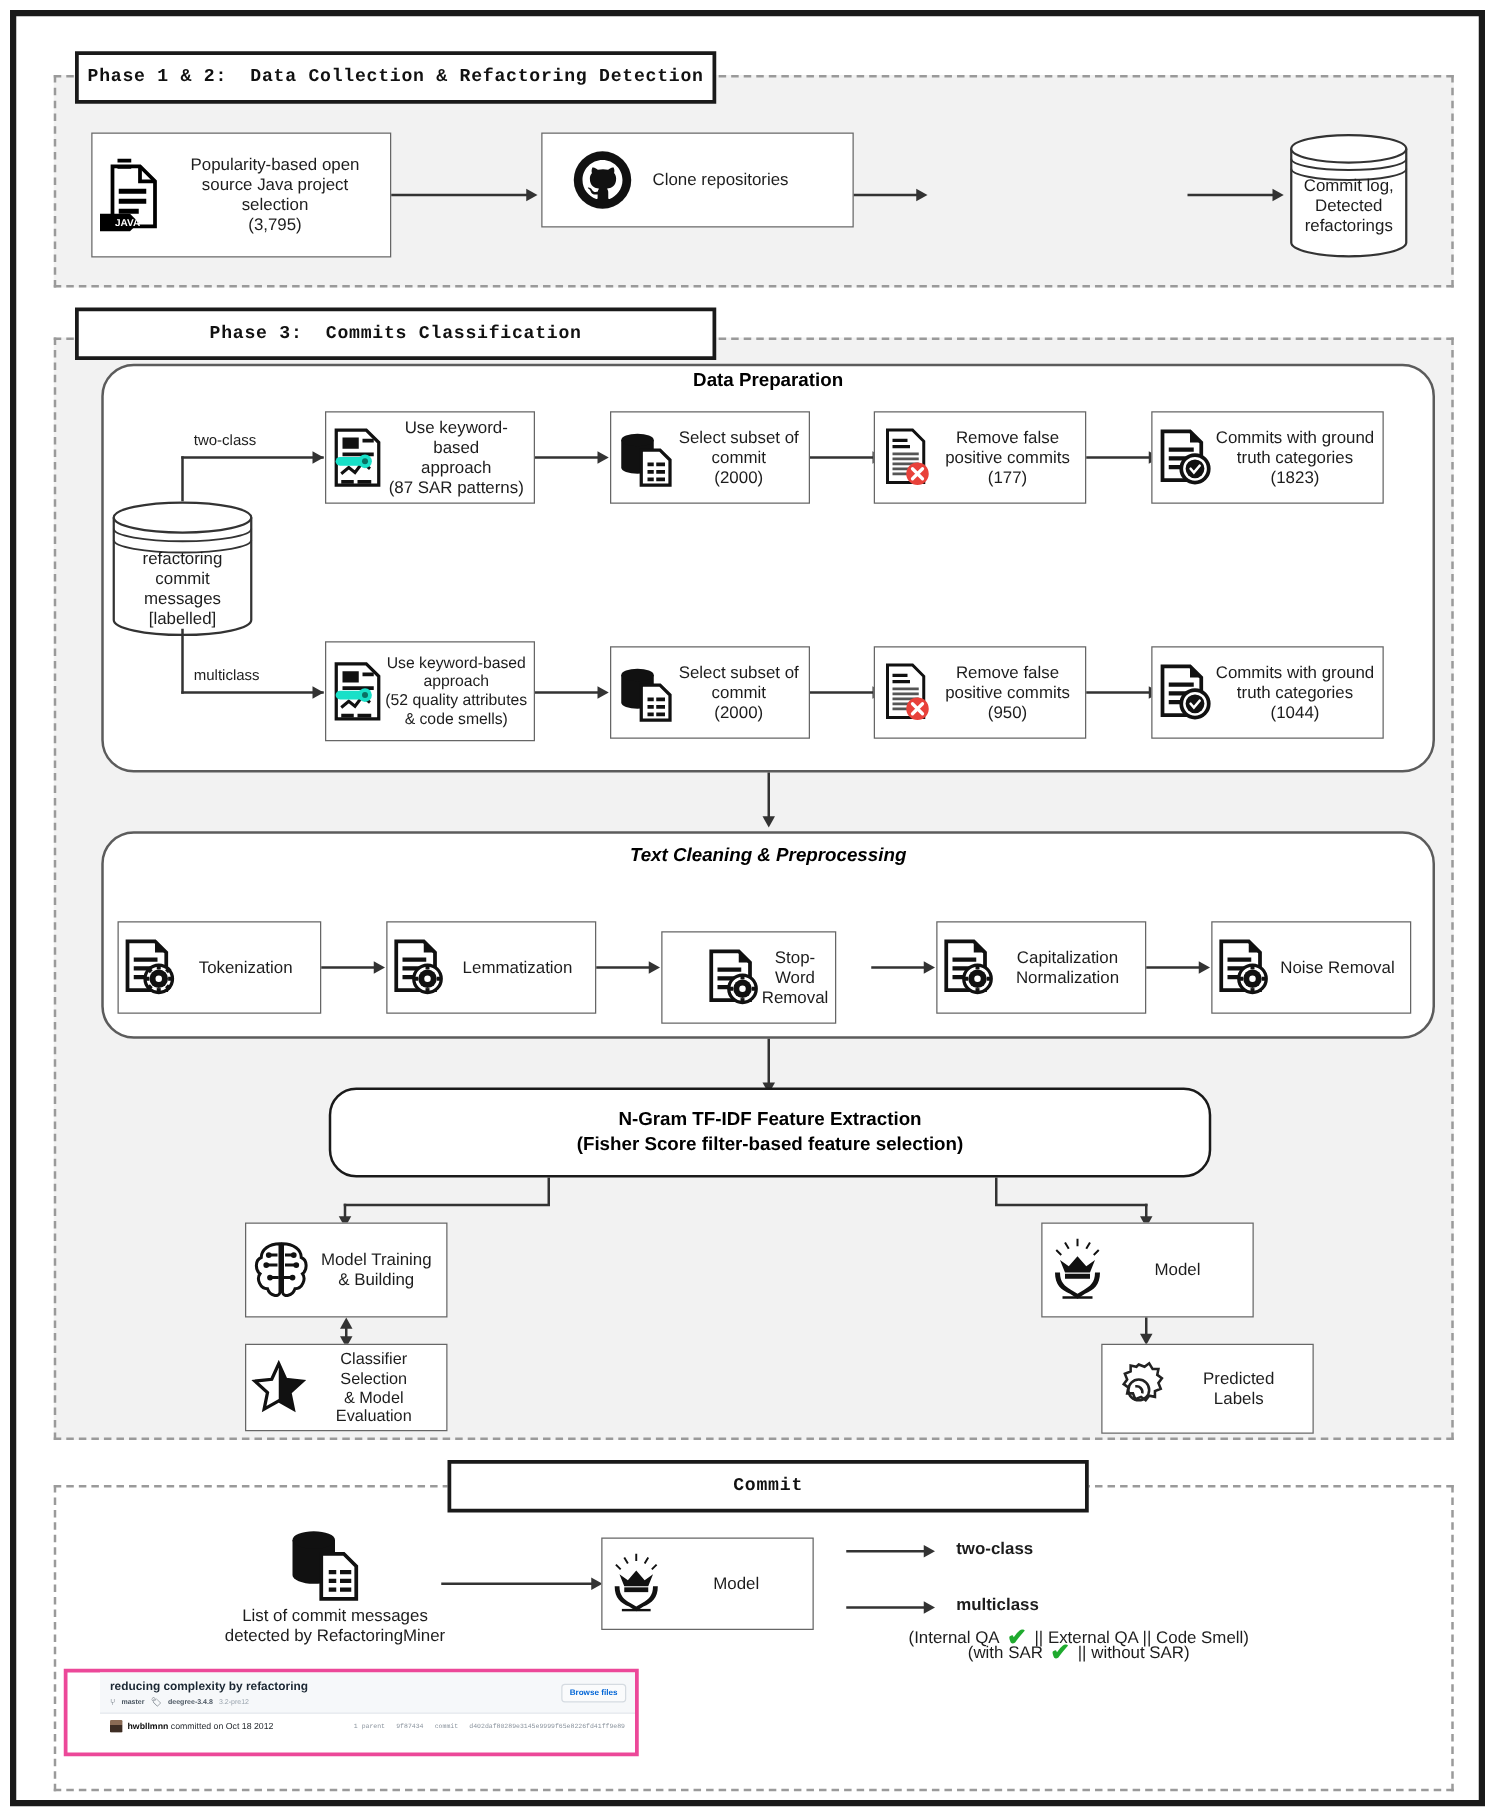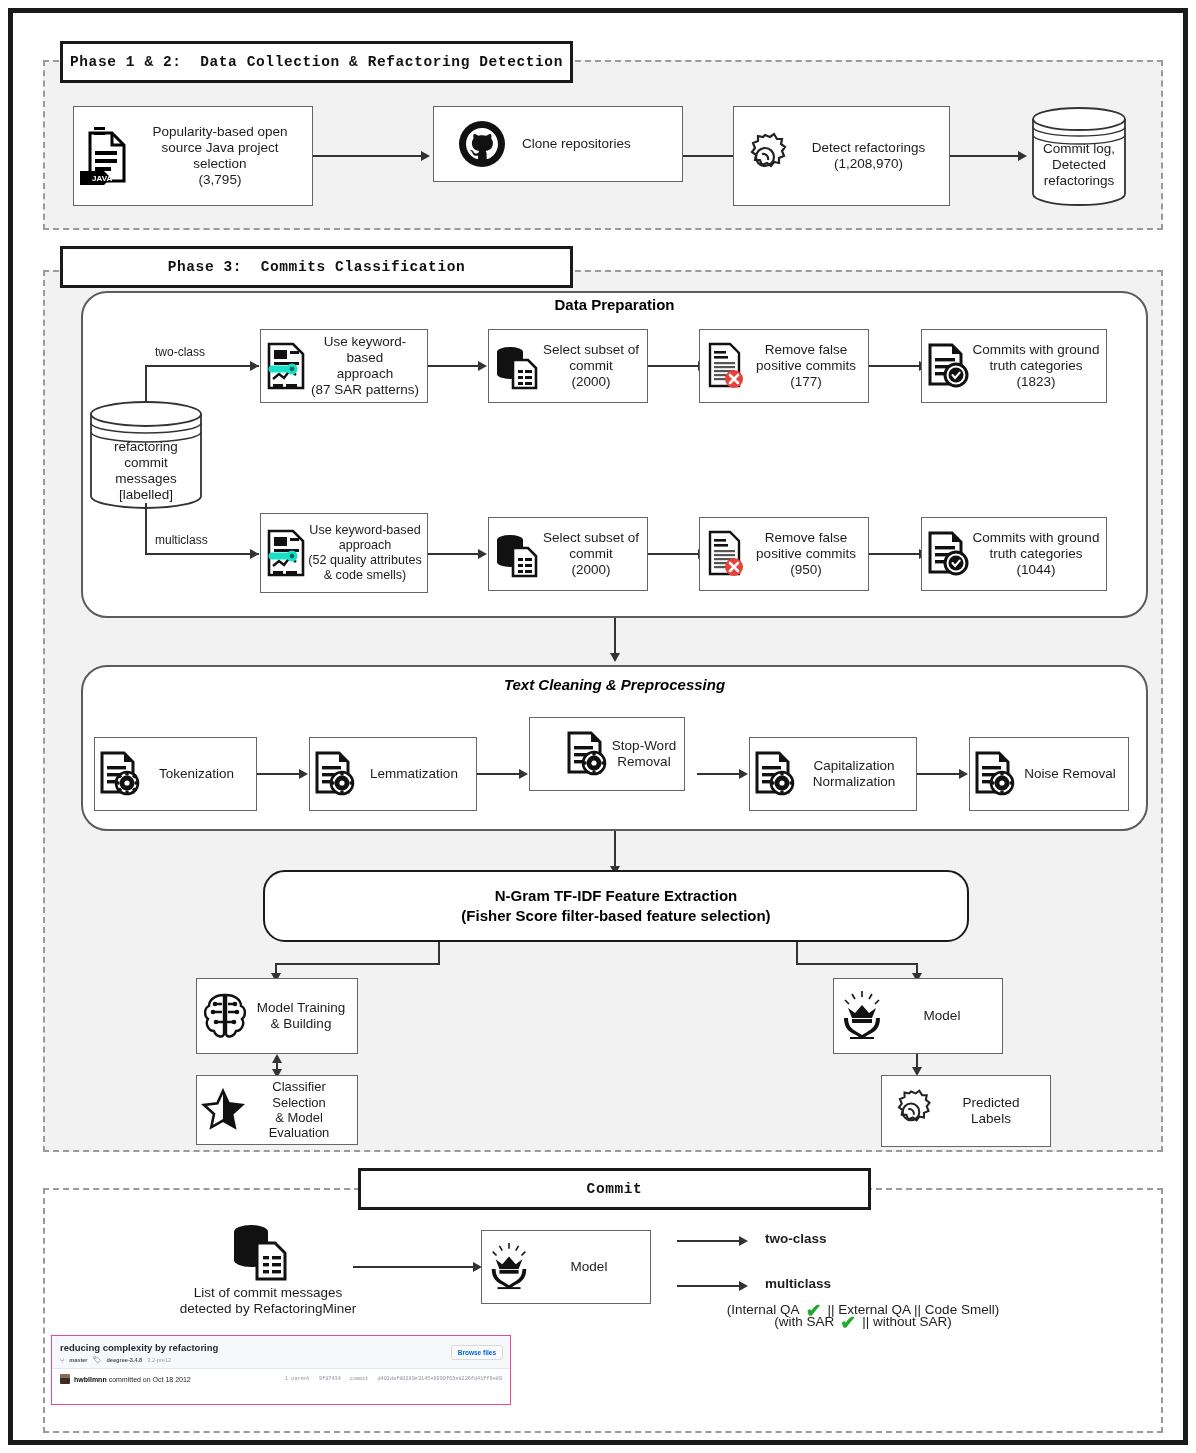--- a/index.html
+++ b/index.html
@@ -99,22 +99,23 @@
     position: absolute; background: #fff; border: 2.5px solid #1a1a1a;
     border-radius: 22px; display: flex; flex-direction: column;
     align-items: center; justify-content: center;
     font-size: 15px; font-weight: bold; color: #000; line-height: 1.35;
     text-align: center; white-space: pre-line;
   }
 
   
   .gh {
     position: absolute; background: #ffffff;
-    border: 1px solid #ec4899;
+    border: 3px solid #ec4899;
     font-family: "Liberation Sans", sans-serif;
+    padding-left: 26px;
   }
   .gh-top { background: #f6f8fa; padding: 6px 8px 4px 8px; border-bottom: 1px solid #e3e8ed; }
   .gh-title { font-size: 9.5px; font-weight: bold; color: #1b2733; }
   .gh-meta { font-size: 5.6px; color: #4a5560; margin-top: 3px; display: flex; align-items: center; gap: 5px; }
   .gh-meta .dim { color: #9aa4ae; }
   .gh-browse {
     position: absolute; right: 7px; top: 9px;
     font-size: 6.5px; font-weight: bold; color: #0366d6;
     border: 1px solid #d5dbe1; border-radius: 3px;
     background: #fafbfc; padding: 3px 6px;
@@ -169,33 +170,20 @@
         <circle cx="26" cy="26" r="23" fill="#111"></circle>
         <path d="M26 10c-8.8 0-16 7.2-16 16 0 7 4.6 13 11 15.1.8.1 1.1-.4 1.1-.8v-2.8c-4.5 1-5.4-2.1-5.4-2.1-.7-1.9-1.8-2.4-1.8-2.4-1.5-1 .1-1 .1-1 1.6.1 2.5 1.7 2.5 1.7 1.4 2.5 3.8 1.8 4.8 1.4.1-1.1.6-1.8 1-2.2-3.6-.4-7.4-1.8-7.4-8.1 0-1.8.6-3.2 1.7-4.4-.2-.4-.7-2.1.2-4.3 0 0 1.4-.4 4.5 1.7 1.3-.4 2.7-.5 4.1-.5s2.8.2 4.1.5c3.1-2.1 4.5-1.7 4.5-1.7.9 2.2.3 3.9.2 4.3 1 1.1 1.7 2.6 1.7 4.4 0 6.3-3.8 7.7-7.4 8.1.6.5 1.1 1.5 1.1 3v4.4c0 .4.3.9 1.1.8C37.4 39 42 33 42 26c0-8.8-7.2-16-16-16z" fill="#fff"></path>
       </svg>
     </span>
     <span class="lbl" style="text-align:left; margin-left:14px;">Clone repositories</span>
   </div>
 
   <div class="ln h" style="left:670px; top:142px; width:52px;"></div>
   <div class="arrow r" style="left:720px; top:138px;"></div>
 
-  <div class="node" style="left:720px; top:93px; width:217px; height:100px;">
-    <span class="ico">
-      <svg width="54" height="54" viewBox="0 0 54 54">
-        <g fill="none" stroke="#222" stroke-width="2.2">
-          <path d="M27 6 l5 2 4-3 3 5 5 0 -1 5 4 3 -3 4 2 5 -5 2 0 5 -5-1 -3 4 -4-3 -5 2 -2-5 -5 0 1-5 -4-3 3-4 -2-5 5-2 0-5 5 1z"></path>
-          <circle cx="27" cy="28" r="9"></circle>
-          <path d="M24 25 a5 5 0 0 1 6 6"></path>
-        </g>
-      </svg>
-    </span>
-    <span class="lbl">Detect refactorings
-(1,208,970)</span>
-  </div>
 
   <div class="ln h" style="left:937px; top:142px; width:70px;"></div>
   <div class="arrow r" style="left:1005px; top:138px;"></div>
 
   <div class="cyl" style="left:1016px; top:92px; width:100px; height:103px;">
     <svg width="100" height="103" viewBox="0 0 100 103">
       <path d="M4 14 v75 a46 11 0 0 0 92 0 v-75" fill="#fff" stroke="#333" stroke-width="1.8"></path>
       <ellipse cx="50" cy="14" rx="46" ry="11" fill="#fff" stroke="#333" stroke-width="1.8"></ellipse>
       <path d="M4 22 a46 9 0 0 0 92 0" fill="none" stroke="#333" stroke-width="1.5"></path>
       <path d="M4 30 a46 9 0 0 0 92 0" fill="none" stroke="#333" stroke-width="1.5"></path>
@@ -455,21 +443,21 @@
               <rect x="35.5" y="30.4" width="4" height="3.2"></rect>
         </g>
         <circle cx="28" cy="32" r="2.6" fill="#fff"></circle>
       </svg>
     </span>
     <span class="lbl">Lemmatization</span>
   </div>
   <div class="ln h" style="left:464px; top:760px; width:44px;"></div>
   <div class="arrow r" style="left:506px; top:756px;"></div>
 
-  <div class="node center" style="left:516px; top:704px; width:156px; height:74px;padding-left:36px;">
+  <div class="node center" style="left:516px; top:732px; width:140px; height:74px;padding-left:36px;">
     <span class="ico">
       <svg width="42" height="46" viewBox="0 0 42 46">
         <path d="M3 2 h22 l9 9 v30 h-31 z" fill="#fff" stroke="#111" stroke-width="3"></path>
         <path d="M25 2 v9 h9" fill="#111"></path>
         <rect x="8" y="15" width="19" height="3.4" fill="#111"></rect>
         <rect x="8" y="22" width="19" height="3.4" fill="#111"></rect>
         <rect x="8" y="29" width="11" height="3.4" fill="#111"></rect>
         <circle cx="28" cy="32" r="11" fill="#fff" stroke="#111" stroke-width="2.6"></circle>
         <g fill="#111">
           <circle cx="28" cy="32" r="7.4"></circle>

